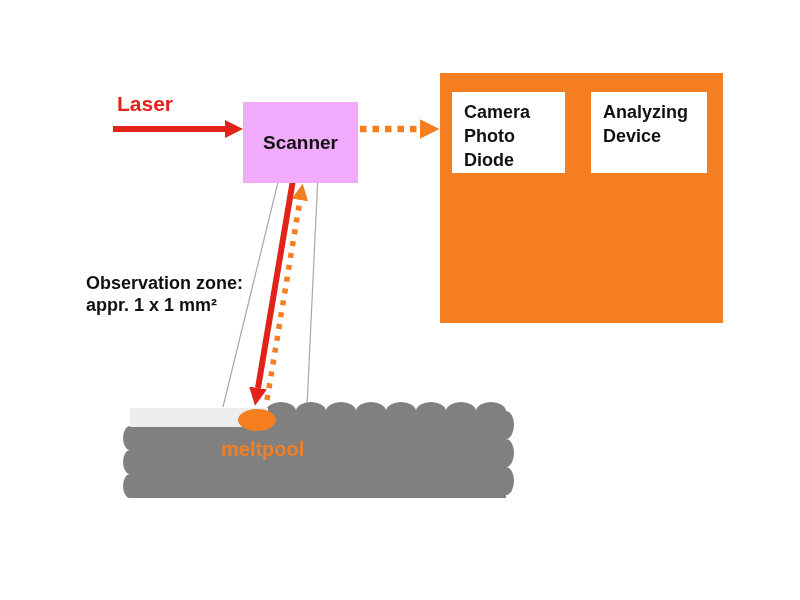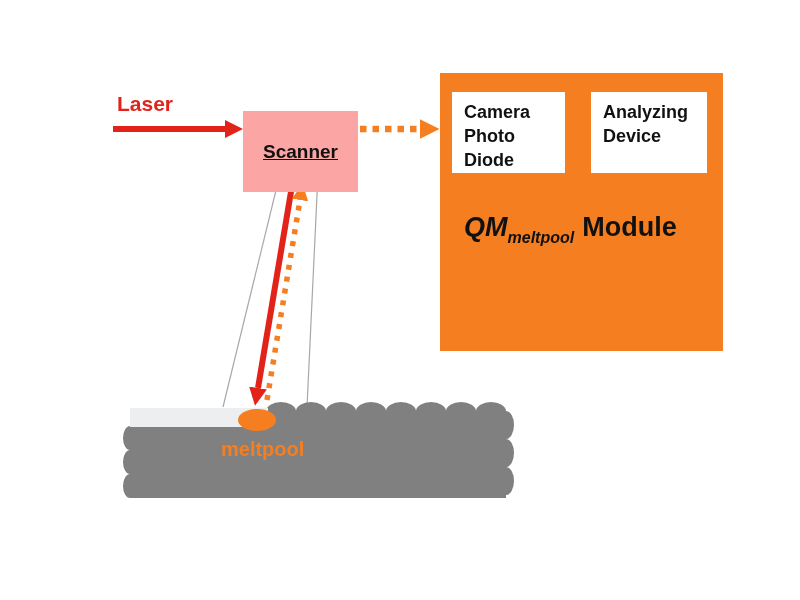--- a/index.html
+++ b/index.html
@@ -5,26 +5,26 @@
   html,body{margin:0;padding:0;background:#ffffff;}
   .stage{
     position:relative;width:800px;height:600px;background:#ffffff;overflow:hidden;
     font-family:"Liberation Sans", sans-serif;
     border-radius:25px;
   }
   .stage svg.canvas{position:absolute;left:0;top:0;z-index:1;}
   .txt{position:absolute;z-index:3;white-space:pre-line;}
   .laser-label{left:117px;top:92px;color:#e2231a;font-size:21px;font-weight:bold;}
   .scanner-box{
-    position:absolute;left:243px;top:111px;width:115px;height:81px;background:#fca5a5;
-    display:flex;align-items:center;justify-content:center;z-index:2;text-decoration:underline;
+    position:absolute;left:243px;top:102px;width:115px;height:81px;background:#f0abfc;
+    display:flex;align-items:center;justify-content:center;z-index:2;
   }
   .scanner-box .lbl{color:#111;font-size:19px;font-weight:bold;}
   .module-box{
-    position:absolute;left:440px;top:73px;width:283px;height:278px;background:#f57e20;z-index:2;
+    position:absolute;left:440px;top:73px;width:283px;height:250px;background:#f57e20;z-index:2;
   }
   .white-box{
     position:absolute;top:19px;width:113px;height:81px;background:#ffffff;
     color:#111;font-size:18px;font-weight:bold;line-height:24px;
     padding:8px 0 0 12px;box-sizing:border-box;white-space:pre-line;
   }
   .white-box.camera{left:12px;}
   .white-box.analyzing{left:151px;width:116px;}
   .module-title{position:absolute;left:24px;top:139px;color:#111;white-space:nowrap;}
   .module-title .qm{font-size:27px;font-weight:bold;font-style:italic;}
@@ -79,22 +79,21 @@
   <div class="scanner-box">
     <span class="lbl">Scanner</span>
   </div>
 
   <div class="module-box">
     <div class="white-box camera">Camera
 Photo
 Diode</div>
     <div class="white-box analyzing">Analyzing
 Device</div>
-    <div class="module-title">
-      <span class="qm">QM</span><span class="sub">meltpool</span><span class="suffix">Module</span>
-    </div>
   </div>
 
+  <div class="txt obs-label">Observation zone:
+appr. 1 x 1 mm²</div>
 
 
   <div class="txt meltpool-label">meltpool</div>
 
 </div>
 
 </body></html>

